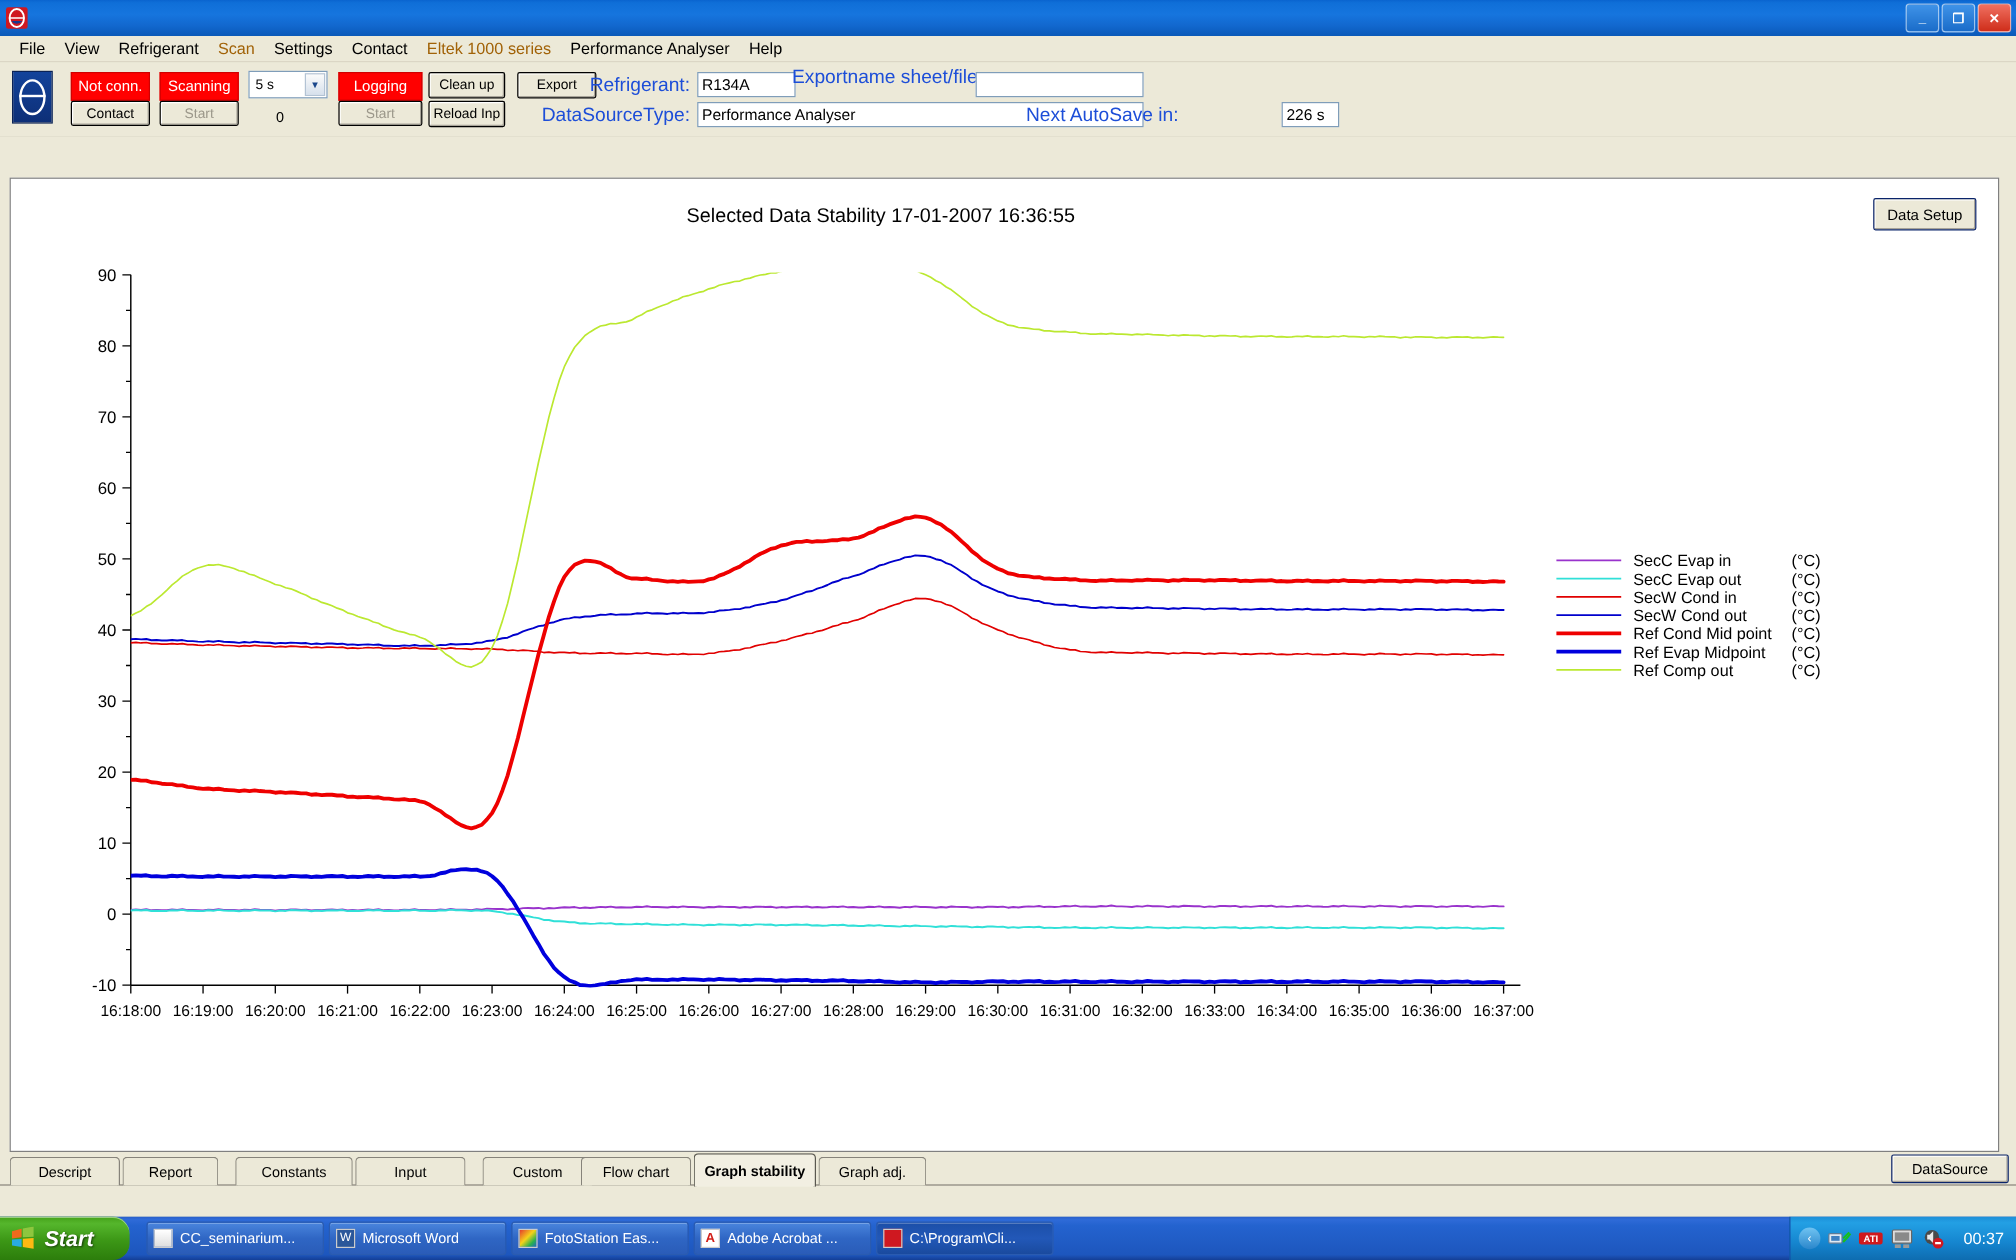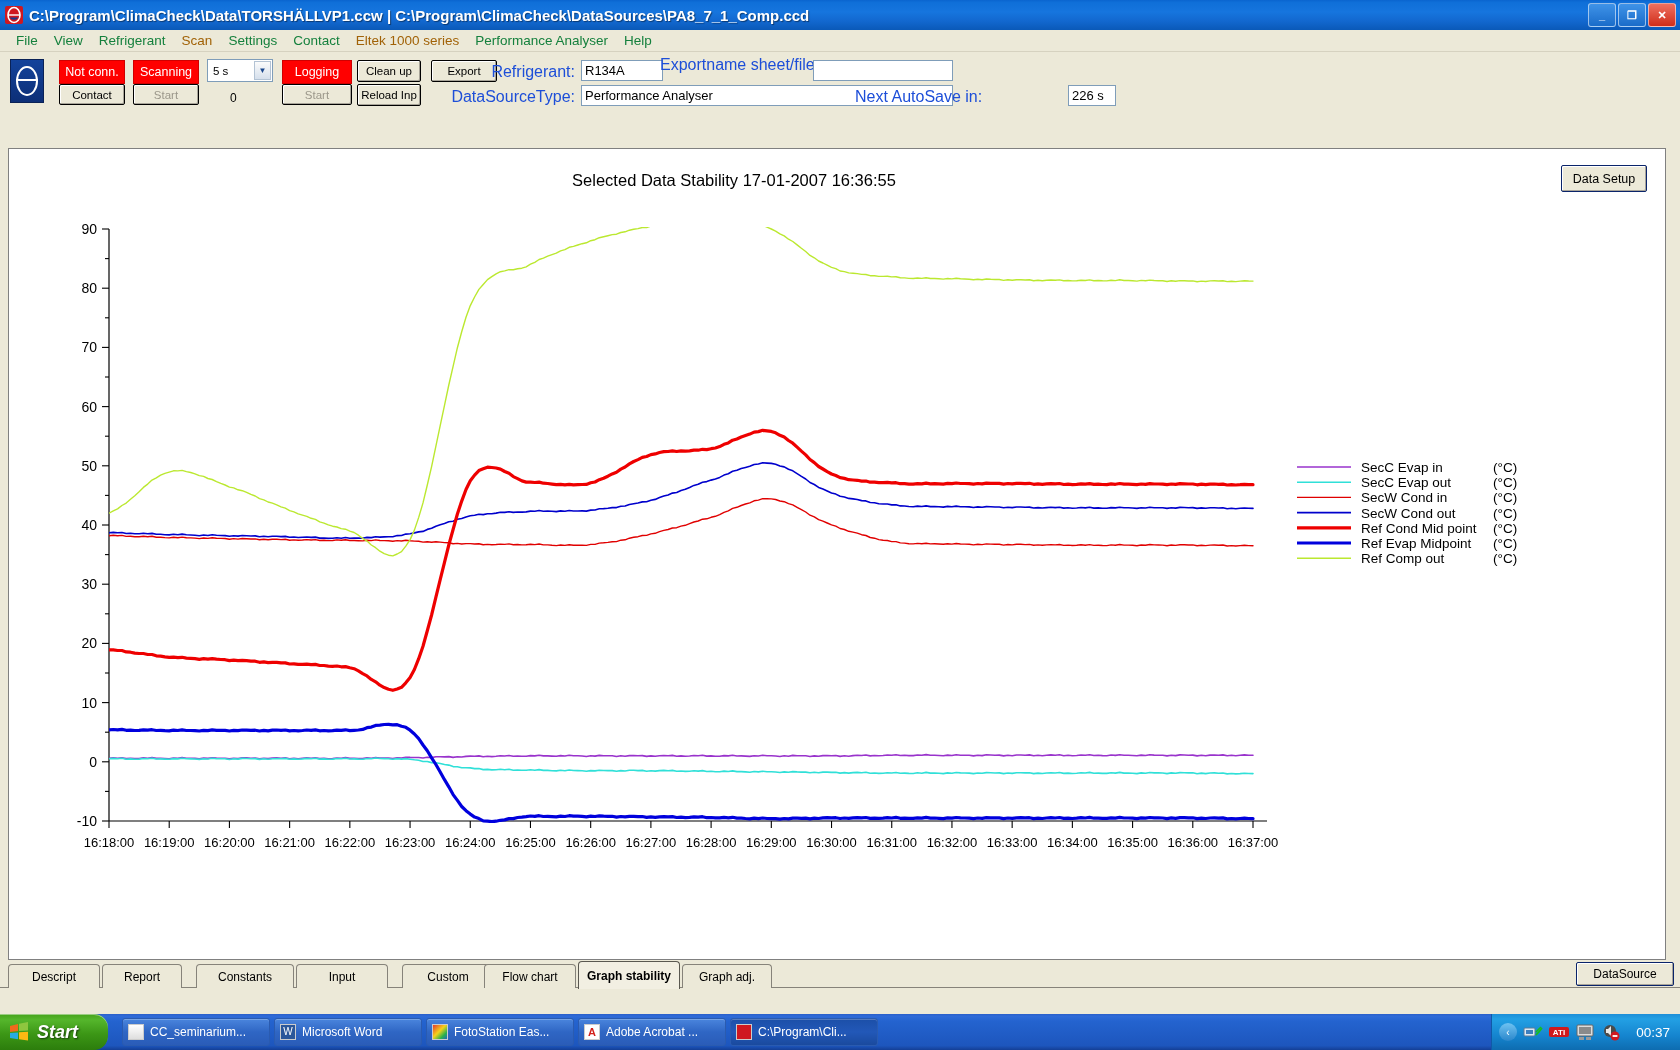--- a/index.html
+++ b/index.html
@@ -30,21 +30,21 @@
     background:linear-gradient(180deg,#3f93e8,#1a6cc9);
   }
   .tb-btn.close{background:linear-gradient(180deg,#ef7060,#cf2d1a);}
 
   
   #menubar{
     position:absolute;left:0;top:30px;width:1680px;height:22px;background:#ece9d8;
     display:flex;align-items:center;padding-left:8px;box-sizing:border-box;
     border-bottom:1px solid #d6d2c0;
   }
-  .menu-item{font-size:13.5px;color:#15803d;padding:2px 8px;white-space:nowrap;}
+  .menu-item{font-size:13.5px;color:#000000;padding:2px 8px;white-space:nowrap;}
   .menu-item.disabled{color:#a16207;}
 
   
   #toolbar{
     position:absolute;left:0;top:52px;width:1680px;height:62px;background:#ece9d8;
     border-bottom:1px solid #b9b5a3;
   }
   .logo{
     position:absolute;left:10px;top:7px;width:32px;height:42px;
     background:linear-gradient(180deg,#13439b,#0d2f77);border:1px solid #0a2256;
@@ -168,21 +168,20 @@
 
   <div id="titlebar">
     <div class="tb-icon">
       <svg width="20" height="20" viewBox="0 0 20 20">
         <rect x="1" y="1" width="18" height="18" rx="2" fill="#cf1820"></rect>
         <ellipse cx="10" cy="10" rx="6" ry="7.5" fill="none" stroke="#fff" stroke-width="1.6"></ellipse>
         <path d="M4 10 h12" stroke="#fff" stroke-width="1.4"></path>
         <path d="M5.5 12.5 A6 7 0 0 0 14.5 12.5 Z" fill="#173a8f"></path>
       </svg>
     </div>
-    <div class="tb-title">C:\Program\ClimaCheck\Data\TORSHÄLLVP1.ccw  |  C:\Program\ClimaCheck\DataSources\PA8_7_1_Comp.ccd</div>
     <div class="tb-buttons">
       <div class="tb-btn">_</div>
       <div class="tb-btn">❐</div>
       <div class="tb-btn close">✕</div>
     </div>
   </div>
 
   <div id="menubar">
     <div class="menu-item">File</div>
     <div class="menu-item">View</div>

